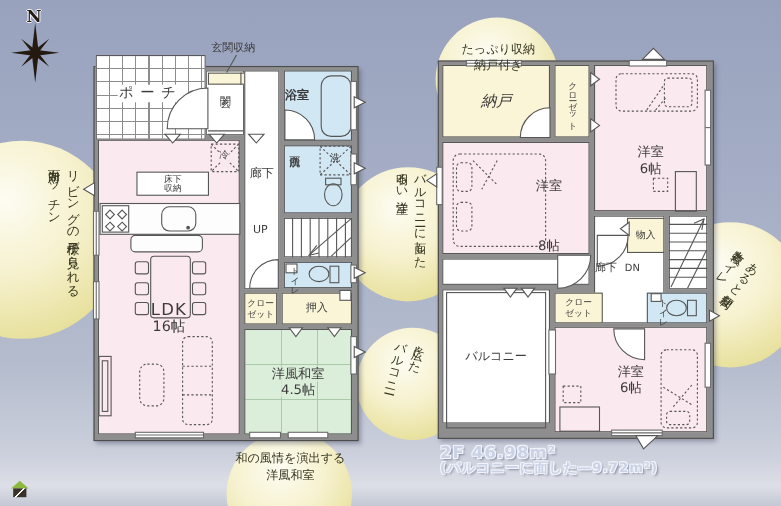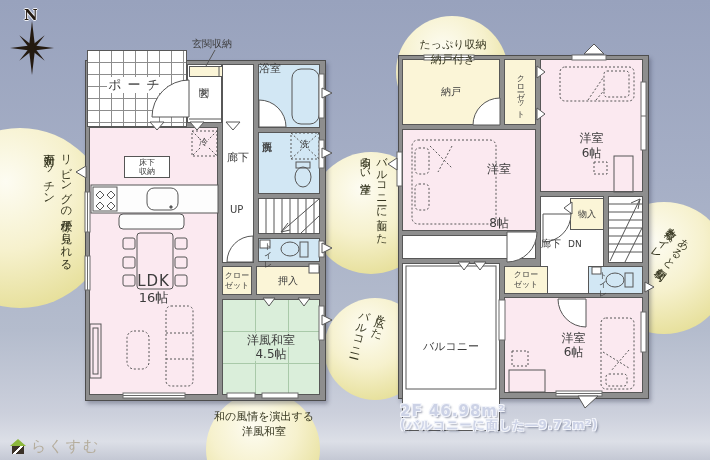--- a/index.html
+++ b/index.html
@@ -88,21 +88,21 @@
     <span style="font-size:12px;background:rgba(218,238,218,.8);">4.5帖</span>
   </div>
   <div class="room pink" style="left:89px;top:127px;width:129px;height:268px;padding-top:55px;">
     <span style="font-size:15px;letter-spacing:1px;">LDK</span>
     <span style="font-size:13px;">16帖</span>
   </div>
 
   <div class="floor" style="left:398px;top:55px;width:249px;height:342px;"></div>
 
   <div class="room yellow" style="left:402px;top:59px;width:98px;height:66px;">
-    <span style="font-size:10px;">納戸</span>
+    <span style="font-size:14px;font-style:italic;">納戸</span>
   </div>
   <div class="room yellow" style="left:504px;top:59px;width:32px;height:66px;">
     <span class="v" style="font-size:8px;">クローゼット</span>
   </div>
   <div class="room pink" style="left:540px;top:59px;width:103px;height:133px;padding-top:40px;">
     <span style="font-size:12px;">洋室</span>
     <span style="font-size:12px;">6帖</span>
   </div>
   <div class="room pink" style="left:402px;top:129px;width:134px;height:102px;padding-top:32px;padding-left:60px;">
     <span style="font-size:12px;">洋室</span>
@@ -112,21 +112,21 @@
   <div class="room white" style="left:402px;top:235px;width:134px;height:24px;"></div>
   <div class="room yellow" style="left:570px;top:198px;width:34px;height:32px;">
     <span style="font-size:9px;">物入</span>
   </div>
   <div class="room white" style="left:608px;top:196px;width:35px;height:67px;"></div>
   <div class="room yellow" style="left:504px;top:266px;width:44px;height:28px;">
     <span style="font-size:8px;">クロー
 ゼット</span>
   </div>
   <div class="room blue" style="left:588px;top:266px;width:55px;height:28px;"></div>
-  <div class="room white" style="left:402px;top:263px;width:98px;height:168px;">
+  <div class="room white" style="left:402px;top:263px;width:98px;height:122px;">
     <span style="font-size:11px;">バルコニー</span>
   </div>
   <div class="room pink" style="left:504px;top:297px;width:139px;height:96px;">
     <span style="font-size:12px;">洋室</span>
     <span style="font-size:12px;">6帖</span>
   </div>
 
   <svg class="overlay" width="710" height="460" viewBox="0 0 710 460">
     <g stroke="#565656" stroke-width="1" fill="none">
 
@@ -306,27 +306,27 @@
         <polygon points="322,148 332,153 322,158"></polygon>
         <polygon points="322,243 332,248 322,253"></polygon>
         <polygon points="322,315 332,320 322,325"></polygon>
         <polygon points="645,282 654,287 645,292"></polygon>
       </g>
     </g>
   </svg>
 
   <div class="ml" style="left:192px;top:38px;font-size:10px;">玄関収納</div>
   <div class="ml v" style="left:198px;top:80px;font-size:10px;">玄関</div>
-  <div class="ml" style="left:259px;top:63px;font-size:11px;">浴室</div>
+  <div class="ml" style="left:259px;top:81px;font-size:11px;font-weight:bold;">浴室</div>
   <div class="ml v" style="left:261px;top:134px;font-size:10px;">洗面所</div>
   <div class="ml" style="left:300px;top:139px;font-size:9px;">洗</div>
   <div class="ml" style="left:227px;top:152px;font-size:11px;">廊下</div>
   <div class="ml" style="left:230px;top:204px;font-size:10px;">UP</div>
   <div class="ml" style="left:199px;top:137px;font-size:9px;background:#fbe9f0;">冷</div>
-  <div class="ml" style="left:124px;top:156px;width:28px;font-size:8px;text-align:center;background:#fff;border:1px solid #555;padding:1px 8px;">床下
+  <div class="ml" style="left:124px;top:156px;width:28px;font-size:8px;text-align:center;background:#fff;border:1px solid #555;padding:1px 18px;">床下
 収納</div>
   <div class="ml v" style="left:263px;top:237px;font-size:8px;">トイレ</div>
   <div class="ml" style="left:541px;top:238px;font-size:10px;">廊下</div>
   <div class="ml" style="left:568px;top:239px;font-size:9px;">DN</div>
   <div class="ml v" style="left:598px;top:266px;font-size:8px;">トイレ</div>
 
   <div class="callout-label v" style="left:40px;top:146px;height:165px;font-size:11.5px;">リビングの様子が見られる
 対面キッチン</div>
   <div class="callout-label h" style="left:206px;top:410px;width:116px;">和の風情を演出する
 洋風和室</div>
@@ -340,16 +340,15 @@
 複数トイレ</div>
 
   <div class="arealabel" style="left:400px;top:402px;font-size:15px;">2F 46.98m²</div>
   <div class="arealabel" style="left:400px;top:417px;font-size:12px;">(バルコニーに面した―9.72m²)</div>
 
   <div class="logo">
     <span class="logo-house">
       <span class="logo-roof"></span>
       <span class="logo-base"></span>
     </span>
-    <span class="logo-text">らくすむ</span>
   </div>
 
 </div>
 
 </body></html>

